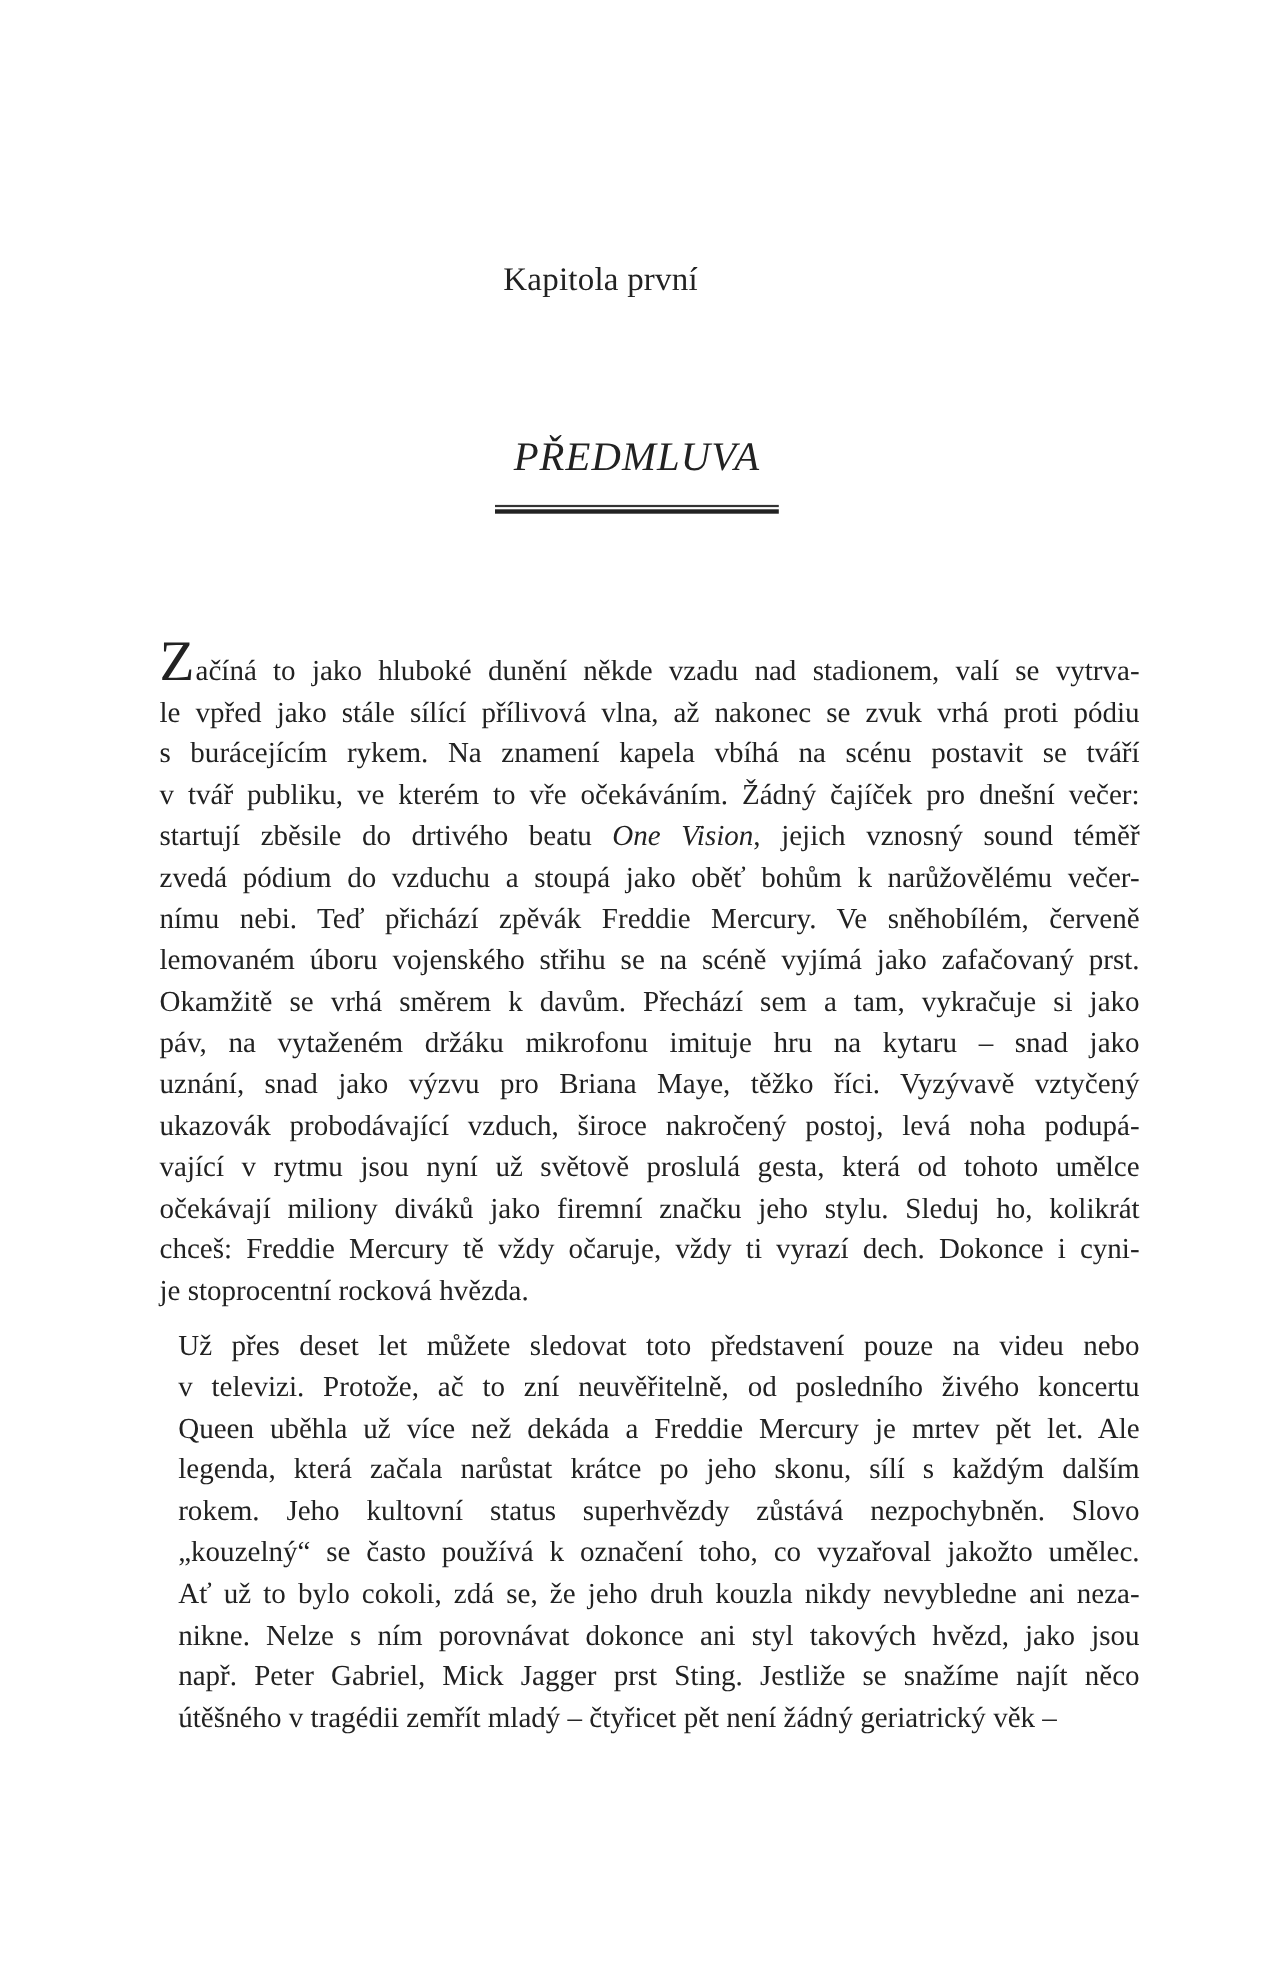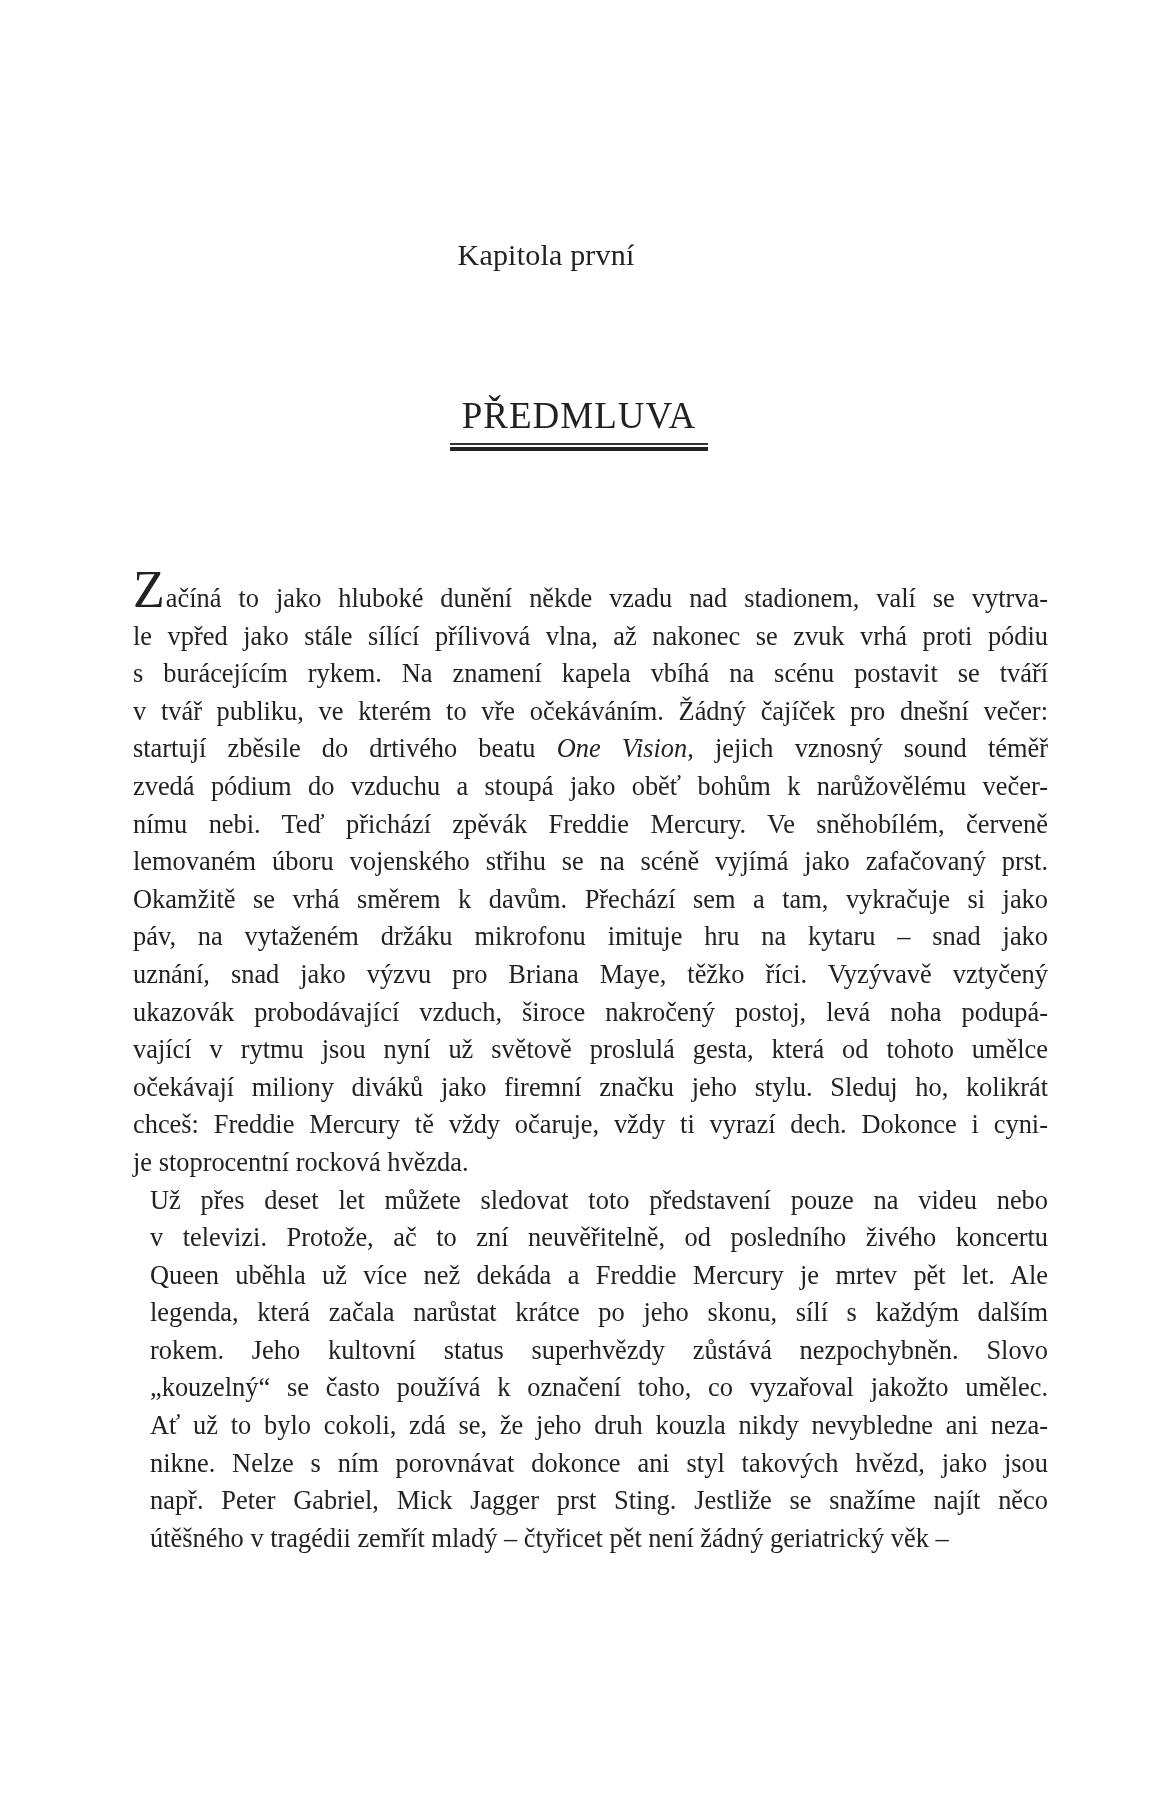--- a/index.html
+++ b/index.html
@@ -11,34 +11,34 @@
   .chapter-label {
     position: absolute; top: 238px; left: 0; width: 1092px;
     text-align: center; font-size: 30px; letter-spacing: 0.2px;
   }
   .chapter-title-wrap {
     position: absolute; top: 394px; left: 0; width: 1158px;
     text-align: center;
   }
   .chapter-title {
     display: inline-block; font-size: 37px; letter-spacing: 1px;
-    padding-bottom: 6px; position: relative;
+    padding-bottom: 22px; position: relative; font-style: italic;
   }
   .title-rule {
     display: block; width: 258px; margin: 0 auto;
   }
   .title-rule .thin { height: 2px; background: #333; }
   .title-rule .gap { height: 2px; }
   .title-rule .thick { height: 4px; background: #222; }
   .body-text {
     position: absolute; left: 133px; top: 575px; width: 915px;
     font-size: 26.4px; line-height: 37.6px; text-align: justify;
     hyphens: manual;
   }
-  .body-text p { margin: 0; }
+  .body-text p { margin: 12px; }
   .body-text p.indent { text-indent: 17px; }
   .drop-cap {
     font-size: 52px; line-height: 30px; vertical-align: baseline;
     margin-right: 1px;
   }
   .line { display: block; text-align: justify; text-align-last: justify; white-space: nowrap; }
   .line.last { text-align-last: left; }
   .page-number {
     position: absolute; top: 1664px; left: 0; width: 1158px;
     text-align: right; font-size: 26px; padding-left: 30px;

